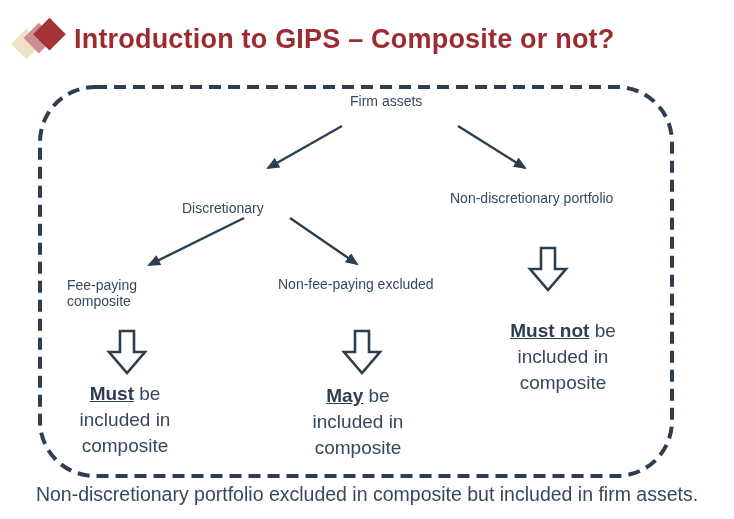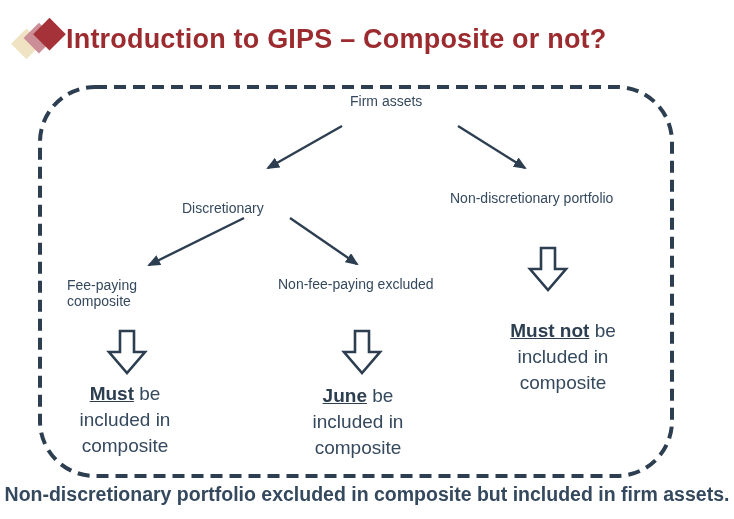--- a/index.html
+++ b/index.html
@@ -3,40 +3,40 @@
 <meta charset="utf-8">
 <style>
   html,body{margin:0;padding:0;}
   body{
     width:734px;height:519px;position:relative;overflow:hidden;
     background:#ffffff;
     font-family:"Liberation Sans", sans-serif;
     color:var(--text,#334A5E);
   }
   .header{
-    position:absolute;left:8px;top:14px;display:flex;align-items:center;
+    position:absolute;left:8px;top:14px;display:flex;align-items:center;gap:8px;
   }
   .logo{width:58px;height:50px;flex:0 0 auto;}
   .title{
     font-size:27px;font-weight:700;color:var(--accent,#9C2B2F);
     letter-spacing:0.2px;white-space:nowrap;
   }
   .flow-svg{position:absolute;left:0;top:0;width:734px;height:519px;}
   .node{
     position:absolute;text-align:left;font-size:14px;line-height:1.15;
     color:var(--text,#334A5E);
   }
   .outcome{
     position:absolute;text-align:center;font-size:19px;line-height:1.38;
     color:var(--text,#334A5E);
   }
   .outcome b{font-weight:700;color:var(--ink,#2C3E50);text-decoration:underline;}
   .caption{
     position:absolute;left:0;top:483px;width:734px;text-align:center;
-    font-size:19.5px;color:var(--text,#334A5E);font-weight:bold;
+    font-size:19.5px;color:var(--text,#334A5E);
   }
   svg .ink-stroke{stroke:var(--ink,#2C3E50);}
   svg .ink-fill{fill:var(--ink,#2C3E50);}
 </style>
 </head>
 <body>
 
 <div class="header">
   <svg class="logo" viewBox="0 0 60 52" aria-hidden="true">
     <polygon points="19,15 35,31 19,47 3,31" style="fill:var(--cream,#F0E3C3)"></polygon>
@@ -76,21 +76,21 @@
 
 <div class="node" style="left:278px;top:276px;width:175px;">Non-fee-paying excluded</div>
 
 <div class="outcome" style="left:50px;top:381px;width:150px;">
   <div><b>Must</b><span> be</span></div>
   <div>included in</div>
   <div>composite</div>
 </div>
 
 <div class="outcome" style="left:283px;top:383px;width:150px;">
-  <div><b>June</b><span> be</span></div>
+  <div><b>May</b><span> be</span></div>
   <div>included in</div>
   <div>composite</div>
 </div>
 
 <div class="outcome" style="left:478px;top:318px;width:170px;">
   <div><b>Must not</b><span> be</span></div>
   <div>included in</div>
   <div>composite</div>
 </div>
 

